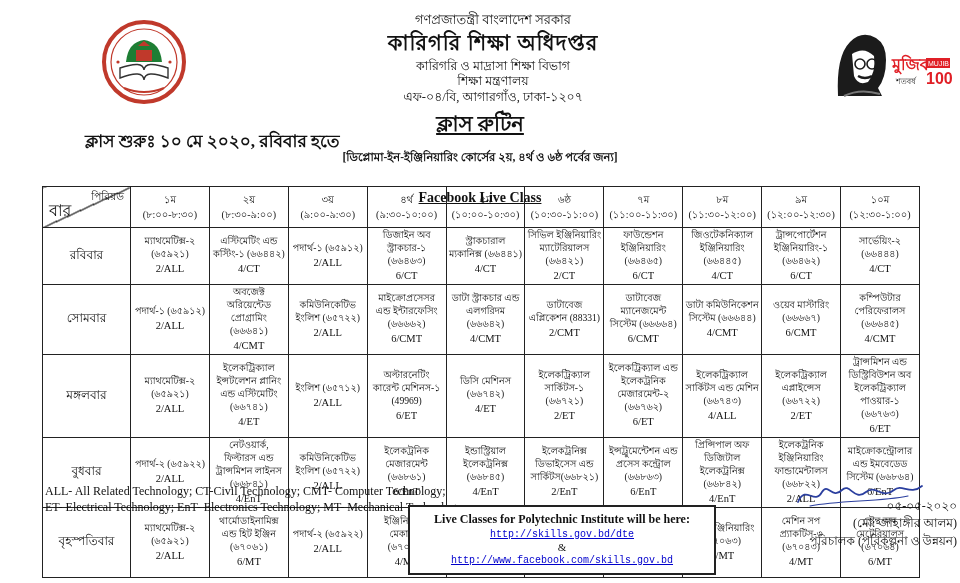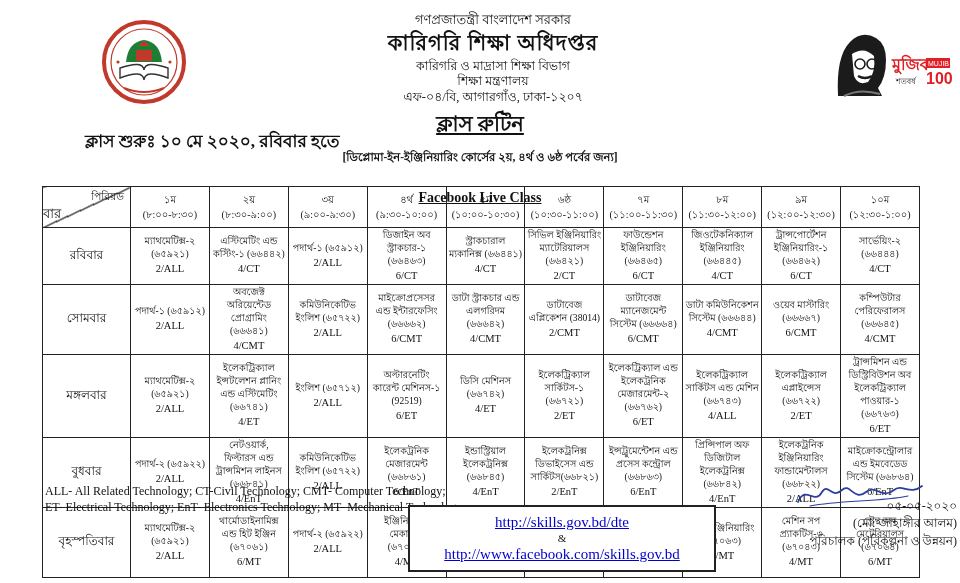--- a/index.html
+++ b/index.html
@@ -28,38 +28,38 @@
   }
   table.routine td,table.routine th{
     border:1px solid #222;text-align:center;vertical-align:middle;
     padding:1px 2px;overflow:hidden;
   }
   table.routine{border:1.5px solid #222;}
   col.daycol{width:88px;}
   th.corner{position:relative;height:38px;padding:0;
     background:linear-gradient(to bottom right,transparent calc(50% - 0.7px),#333 calc(50% - 0.7px),#333 calc(50% + 0.7px),transparent calc(50% + 0.7px));}
   .corner-top{position:absolute;top:2px;right:6px;font-size:10.5px;font-weight:normal;}
-  .corner-bot{position:absolute;bottom:2px;left:0;font-size:13px;font-weight:normal;}
+  .corner-bot{position:absolute;bottom:2px;left:6px;font-size:16px;font-weight:normal;}
   th.period{font-weight:normal;font-size:10px;line-height:1.5;}
   td.day-cell{font-size:12px;}
   td.class-cell{font-size:9.6px;line-height:1.35;}
   td.class-cell .grp{font-size:10.5px;margin-top:1px;}
   tbody tr:nth-child(1){height:52px;}
   tbody tr:nth-child(2){height:52px;}
   tbody tr:nth-child(3){height:56px;}
   tbody tr:nth-child(4){height:62px;}
   tbody tr:nth-child(5){height:56px;}
   
   .legend{position:absolute;top:483px;left:45px;font-size:12px;line-height:1.35;}
   .live-box{
     position:absolute;top:505px;left:408px;width:292px;
     border:2px solid #222;text-align:center;padding:5px 6px 7px 6px;background:#fff;
   }
   .live-box .bt{font-size:12px;font-weight:bold;}
-  .live-box a{font-size:15px;display:block;margin-top:2px;text-decoration:underline;}
+  .live-box a{font-size:10px;display:block;margin-top:2px;text-decoration:underline;font-family:Liberation Mono, monospace;}
   .live-box .amp{font-size:11px;margin-top:1px;}
   .sign-block{position:absolute;top:498px;left:762px;width:195px;text-align:right;line-height:1.45;}
   .sign-block .dt,.sign-block .nm,.sign-block .dg{font-size:12px;}
   .sig-svg{position:absolute;top:478px;left:790px;width:140px;height:34px;}
 </style>
 </head>
 <body>
 
 <svg class="seal" viewBox="0 0 92 92">
   <circle cx="46" cy="46" r="40" fill="#ffffff" stroke="#c0392b" stroke-width="4"></circle>
@@ -224,21 +224,21 @@
         </td>
         <td class="class-cell">
           <div class="subj">মাইক্রোপ্রসেসর এন্ড ইন্টারফেসিং (৬৬৬৬২)</div>
           <div class="grp">6/CMT</div>
         </td>
         <td class="class-cell">
           <div class="subj">ডাটা স্ট্রাকচার এন্ড এলগরিদম (৬৬৬৪২)</div>
           <div class="grp">4/CMT</div>
         </td>
         <td class="class-cell">
-          <div class="subj">ডাটাবেজ এপ্লিকেশন (38014)</div>
+          <div class="subj">ডাটাবেজ এপ্লিকেশন (88331)</div>
           <div class="grp">2/CMT</div>
         </td>
         <td class="class-cell">
           <div class="subj">ডাটাবেজ ম্যানেজমেন্ট সিস্টেম (৬৬৬৬৪)</div>
           <div class="grp">6/CMT</div>
         </td>
         <td class="class-cell">
           <div class="subj">ডাটা কমিউনিকেশন সিস্টেম (৬৬৬৪৪)</div>
           <div class="grp">4/CMT</div>
         </td>
@@ -259,21 +259,21 @@
         </td>
         <td class="class-cell">
           <div class="subj">ইলেকট্রিক্যাল ইন্সটলেশন প্লানিং এন্ড এস্টিমেটিং (৬৬৭৪১)</div>
           <div class="grp">4/ET</div>
         </td>
         <td class="class-cell">
           <div class="subj">ইংলিশ (৬৫৭১২)</div>
           <div class="grp">2/ALL</div>
         </td>
         <td class="class-cell">
-          <div class="subj">অল্টারনেটিং কারেন্ট মেশিনস-১ (92519)</div>
+          <div class="subj">অল্টারনেটিং কারেন্ট মেশিনস-১ (49969)</div>
           <div class="grp">6/ET</div>
         </td>
         <td class="class-cell">
           <div class="subj">ডিসি মেশিনস (৬৬৭৪২)</div>
           <div class="grp">4/ET</div>
         </td>
         <td class="class-cell">
           <div class="subj">ইলেকট্রিক্যাল সার্কিটস-১ (৬৬৭২১)</div>
           <div class="grp">2/ET</div>
         </td>
@@ -382,20 +382,21 @@
       </tr>
     </tbody>
 </table>
 
 <div class="legend">
   <div>ALL- All Related Technology; CT-Civil Technology; CMT- Computer Technology;</div>
   <div>ET- Electrical Technology; EnT- Electronics Technology; MT- Mechanical Technology</div>
 </div>
 
 <div class="live-box">
+  <div class="bt">Live Classes for Polytechnic Institute will be here:</div>
   <a href="#" style="color: rgb(0, 0, 204);">http://skills.gov.bd/dte</a>
   <div class="amp">&amp;</div>
   <a href="#" style="color: rgb(0, 0, 204);">http://www.facebook.com/skills.gov.bd</a>
 </div>
 
 <svg class="sig-svg" viewBox="0 0 140 34">
   <path d="M8 24 C16 6 24 28 32 14 C38 4 42 22 52 12 C60 4 64 24 76 14 C86 6 92 22 104 12 C112 5 120 18 132 8" fill="none" stroke="#2b3f9f" stroke-width="1.8" stroke-linecap="round"></path>
   <path d="M20 28 C50 22 90 24 118 18" fill="none" stroke="#2b3f9f" stroke-width="1.2" stroke-linecap="round"></path>
 </svg>
 <div class="sign-block">

